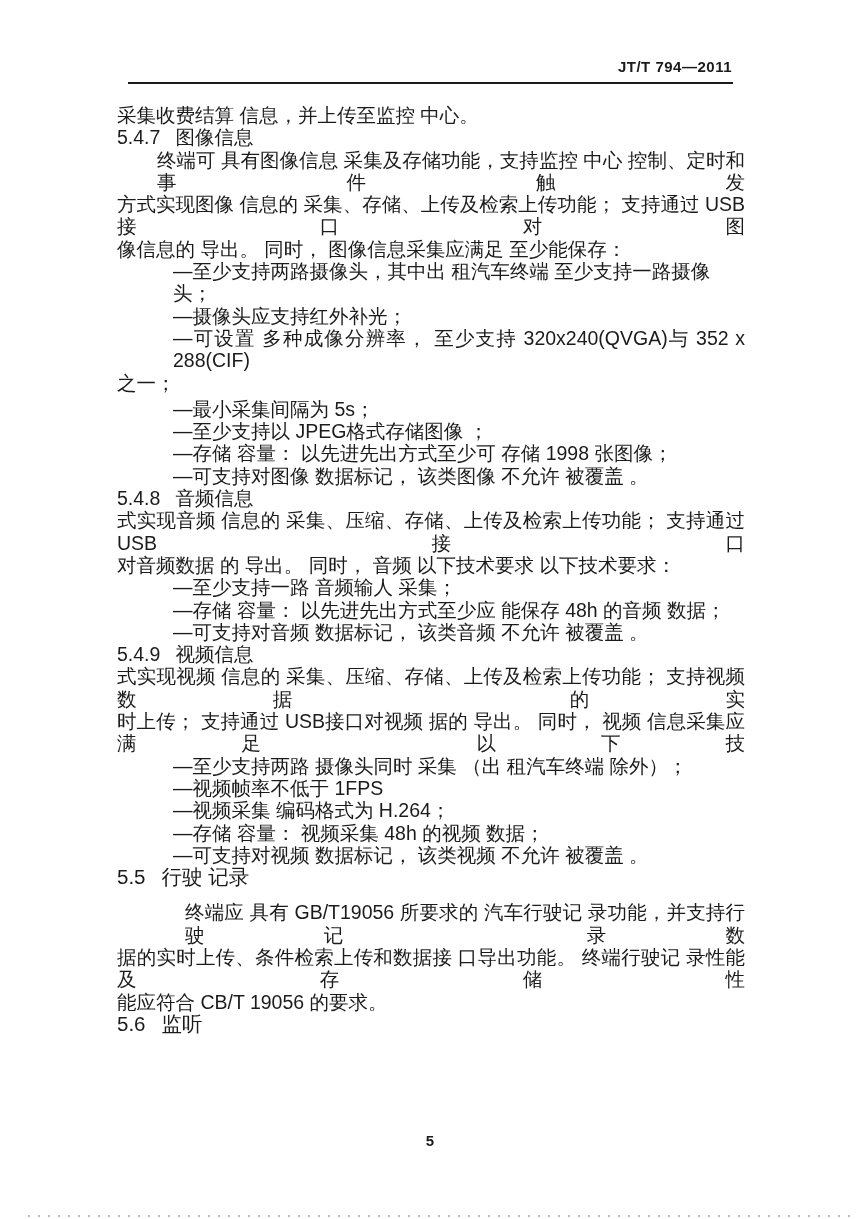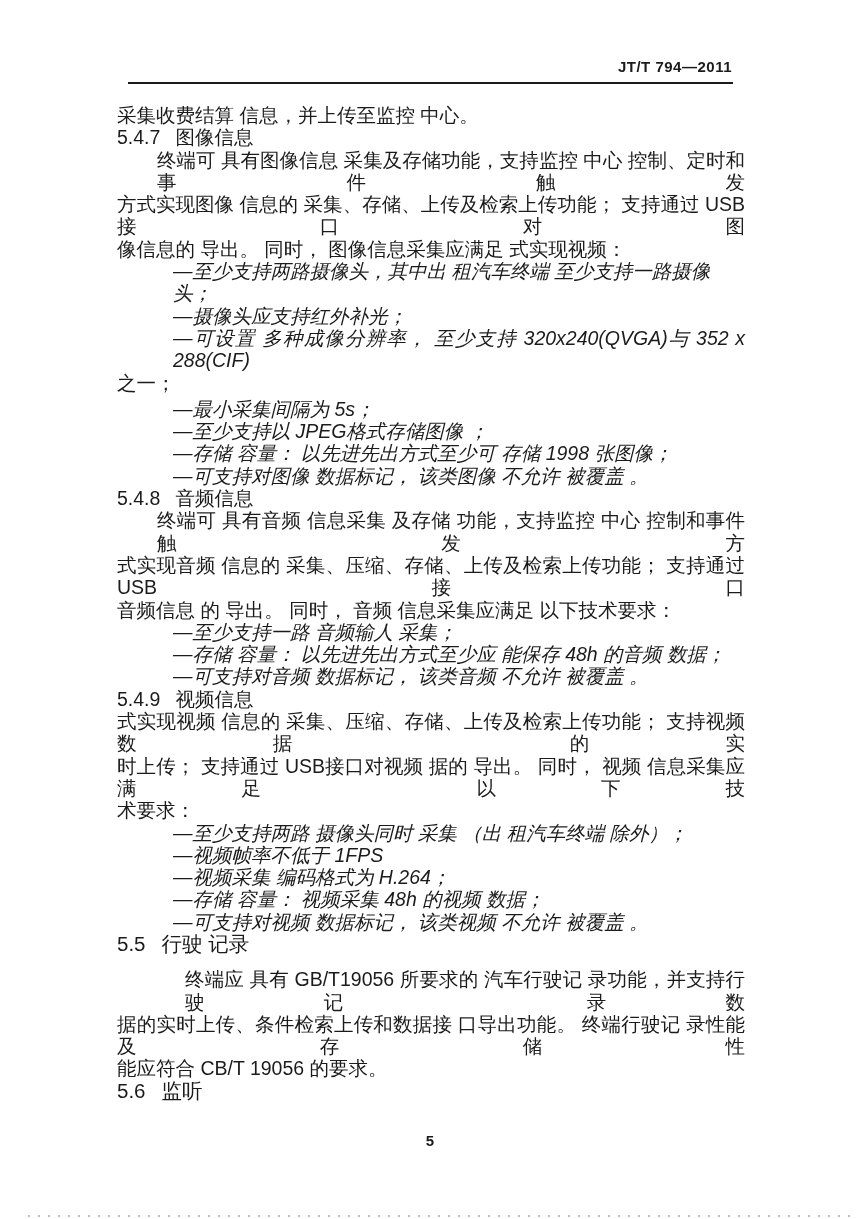--- a/index.html
+++ b/index.html
@@ -34,21 +34,21 @@
     position: absolute;
     top: 104px;
     left: 117px;
     width: 628px;
     font-size: 19.5px;
     line-height: 22.3px;
   }
   .line { white-space: normal; }
   .indent-para { margin-left: 40px; }
   .indent-para-deep { margin-left: 68px; }
-  .indent-dash { margin-left: 56px; font-style: italic; }
+  .indent-dash { margin-left: 56px; }
   .fill { text-align: justify; text-align-last: justify; }
   .gap-top { margin-top: 4px; }
   .h3 .h-num { margin-right: 15px; }
   .h2 {
     font-size: 20.5px;
     margin-bottom: 13px;
   }
   .h2 .h-num { margin-right: 16px; }
   .page-footer {
     position: absolute;
@@ -72,40 +72,38 @@
 <body>
 
 <div class="page">
   <div class="page-header">JT/T 794—2011</div>
   <div class="header-rule"></div>
   <div class="doc-body">
       <div class="line">采集收费结算 信息，并上传至监控 中心。</div>
       <div class="line h3"><span class="h-num">5.4.7</span><span class="h-title">图像信息</span></div>
       <div class="line indent-para fill">终端可 具有图像信息 采集及存储功能，支持监控 中心 控制、定时和事件触发</div>
       <div class="line fill">方式实现图像 信息的 采集、存储、上传及检索上传功能； 支持通过 USB接口对图</div>
-      <div class="line">像信息的 导出。 同时， 图像信息采集应满足 式实现视频：</div>
+      <div class="line">像信息的 导出。 同时， 图像信息采集应满足 至少能保存：</div>
       <div class="line indent-dash">—至少支持两路摄像头，其中出 租汽车终端 至少支持一路摄像头；</div>
       <div class="line indent-dash">—摄像头应支持红外补光；</div>
       <div class="line indent-dash fill">—可设置 多种成像分辨率， 至少支持 320x240(QVGA)与 352 x 288(CIF)</div>
       <div class="line">之一；</div>
       <div class="line indent-dash gap-top">—最小采集间隔为 5s；</div>
       <div class="line indent-dash">—至少支持以 JPEG格式存储图像 ；</div>
       <div class="line indent-dash">—存储 容量： 以先进先出方式至少可 存储 1998 张图像；</div>
       <div class="line indent-dash">—可支持对图像 数据标记， 该类图像 不允许 被覆盖 。</div>
       <div class="line h3"><span class="h-num">5.4.8</span><span class="h-title">音频信息</span></div>
-      <div class="line indent-para fill">终端可 具有音频 信息采集 及存储 功能，支持监控 中心 控制和事件 触发方</div>
       <div class="line fill">式实现音频 信息的 采集、压缩、存储、上传及检索上传功能； 支持通过 USB接口</div>
-      <div class="line">音频信息 的 导出。 同时， 音频 信息采集应满足 以下技术要求：</div>
+      <div class="line">对音频数据 的 导出。 同时， 音频 以下技术要求 以下技术要求：</div>
       <div class="line indent-dash">—至少支持一路 音频输人 采集；</div>
       <div class="line indent-dash">—存储 容量： 以先进先出方式至少应 能保存 48h 的音频 数据；</div>
       <div class="line indent-dash">—可支持对音频 数据标记， 该类音频 不允许 被覆盖 。</div>
       <div class="line h3"><span class="h-num">5.4.9</span><span class="h-title">视频信息</span></div>
       <div class="line fill">式实现视频 信息的 采集、压缩、存储、上传及检索上传功能； 支持视频 数据 的实</div>
       <div class="line fill">时上传； 支持通过 USB接口对视频 据的 导出。 同时， 视频 信息采集应满足 以下技</div>
-      <div class="line">术要求：</div>
       <div class="line indent-dash">—至少支持两路 摄像头同时 采集 （出 租汽车终端 除外）；</div>
       <div class="line indent-dash">—视频帧率不低于 1FPS</div>
       <div class="line indent-dash">—视频采集 编码格式为 H.264；</div>
       <div class="line indent-dash">—存储 容量： 视频采集 48h 的视频 数据；</div>
       <div class="line indent-dash">—可支持对视频 数据标记， 该类视频 不允许 被覆盖 。</div>
       <div class="line h2"><span class="h-num">5.5</span><span class="h-title">行驶 记录</span></div>
       <div class="line indent-para-deep fill">终端应 具有 GB/T19056 所要求的 汽车行驶记 录功能，并支持行驶记 录数</div>
       <div class="line fill">据的实时上传、条件检索上传和数据接 口导出功能。 终端行驶记 录性能 及存储性</div>
       <div class="line">能应符合 CB/T 19056 的要求。</div>
       <div class="line h2"><span class="h-num">5.6</span><span class="h-title">监听</span></div>

